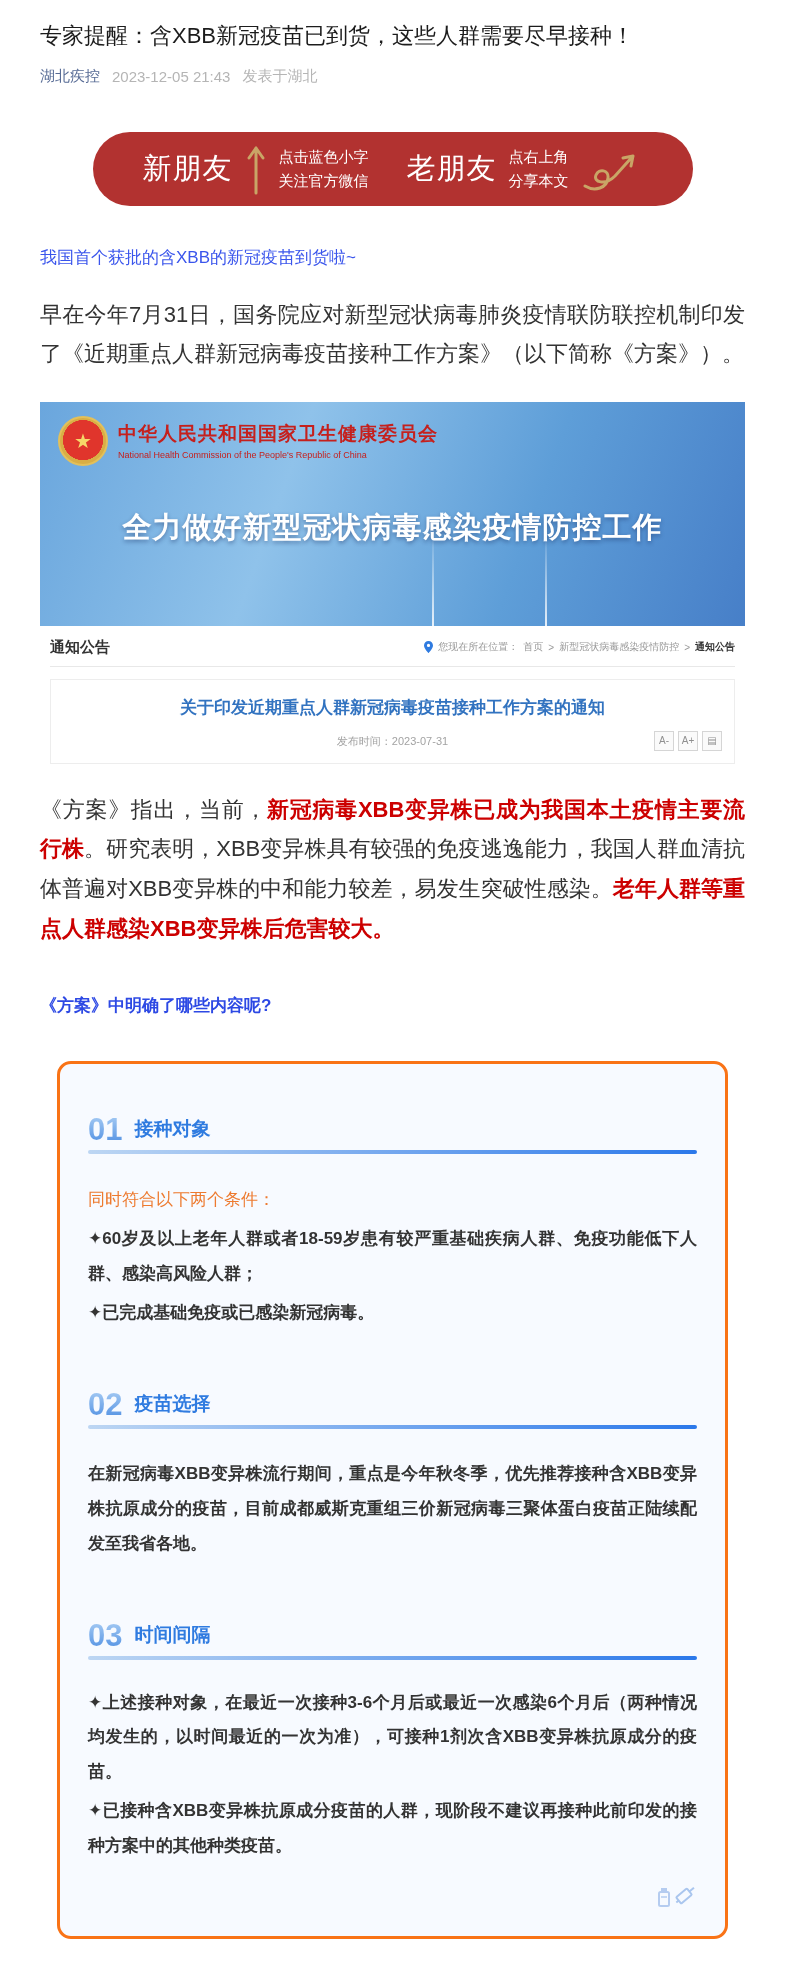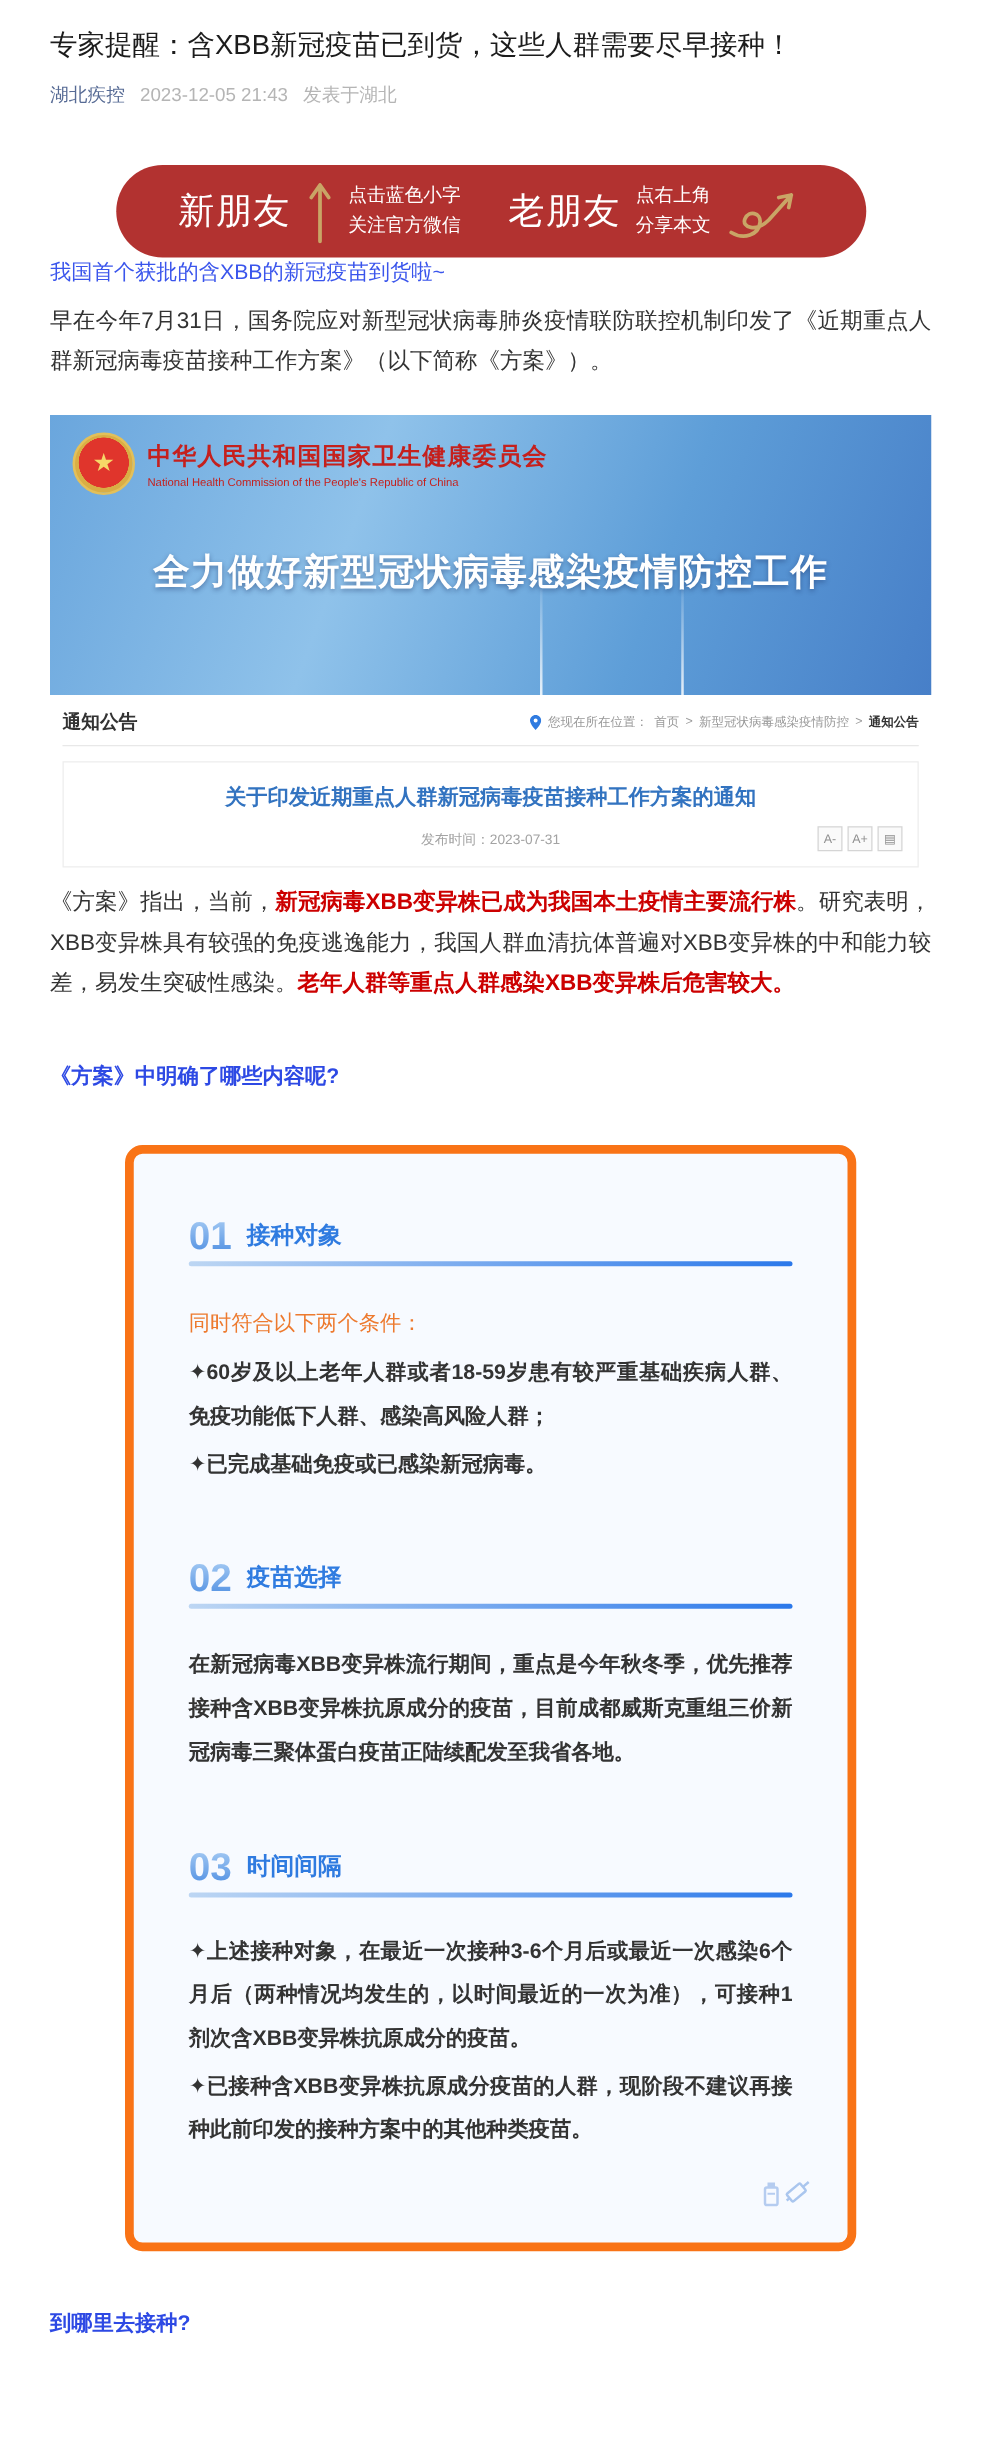--- a/index.html
+++ b/index.html
@@ -24,22 +24,22 @@
     background:#b23230;
     border-radius:37px;
     display:flex;align-items:center;justify-content:center;
     gap:12px;color:#fff;
   }
   .promo-big{font-size:29px;font-weight:normal;letter-spacing:1px;white-space:nowrap;}
   .promo-hint{font-size:15px;line-height:1.55;white-space:nowrap;}
   .promo .gap{width:14px;}
 
   
-  .intro-link{font-size:17px;color:#3a55ec;cursor:pointer;width:fit-content;}
-  .para{margin-top:11px;font-size:18px;line-height:1.8;text-align:justify;}
+  .intro-link{margin-top:40px;font-size:17px;color:#3a55ec;cursor:pointer;width:fit-content;}
+  .para{margin-top:26px;font-size:22px;line-height:1.8;text-align:justify;}
 
   
   .gov{width:705px;margin:28px auto 0;cursor:pointer;}
   .gov-blue{position:relative;height:224px;overflow:hidden;
     background:linear-gradient(110deg,#6aa6dd 0%,#8fc2ea 35%,#5e9ed8 68%,#477fc8 100%);}
   .streak{position:absolute;bottom:0;width:2px;height:95px;
     background:linear-gradient(to top,rgba(255,255,255,.85),rgba(255,255,255,0));}
   .streak.s1{left:392px;}
   .streak.s2{left:505px;}
   .gov-logo-row{position:absolute;top:14px;left:18px;display:flex;align-items:center;gap:10px;}
@@ -62,22 +62,22 @@
   .notice-meta{text-align:center;color:#a3a3a3;font-size:11px;margin-top:15px;}
   .notice-icons{position:absolute;right:12px;bottom:12px;display:flex;gap:4px;}
   .nicon{width:18px;height:18px;border:1px solid #d5d5d5;background:#fafafa;color:#8f8f8f;
     font-size:10px;display:flex;align-items:center;justify-content:center;}
 
   
   .red{color:#cc0000;font-weight:bold;}
   .question{margin-top:46px;font-size:17px;font-weight:bold;color:#2d49e4;}
 
   
-  .card{position:relative;width:585px;margin:44px auto 0;background:#f7faff;
-    border:7px solid #f97316;border-radius:14px;padding:50px 44px 72px;box-sizing:border-box;}
+  .card{position:relative;width:671px;margin:44px auto 0;background:#f7faff;
+    border:3px solid #f97316;border-radius:14px;padding:50px 28px 72px;box-sizing:border-box;}
   .card-section + .card-section{margin-top:58px;}
   .sec-head{display:flex;align-items:flex-end;gap:12px;}
   .sec-num{font-size:31px;font-weight:bold;line-height:1;
     background:linear-gradient(180deg,#a9cdf4,#4f8fe2);
     -webkit-background-clip:text;background-clip:text;color:transparent;}
   .sec-title{font-size:19px;font-weight:bold;color:#2f7be0;padding-bottom:3px;}
   .sec-bar{height:4px;margin-top:5px;border-radius:2px;
     background:linear-gradient(90deg,#bdd6f3 0%,#2b78ea 100%);}
   .sec-lead{margin-top:30px;font-size:17px;color:#ed7a2f;line-height:1.9;}
   .sec-body,.bullet{font-size:17px;font-weight:bold;color:#333;line-height:2.05;text-align:justify;}

